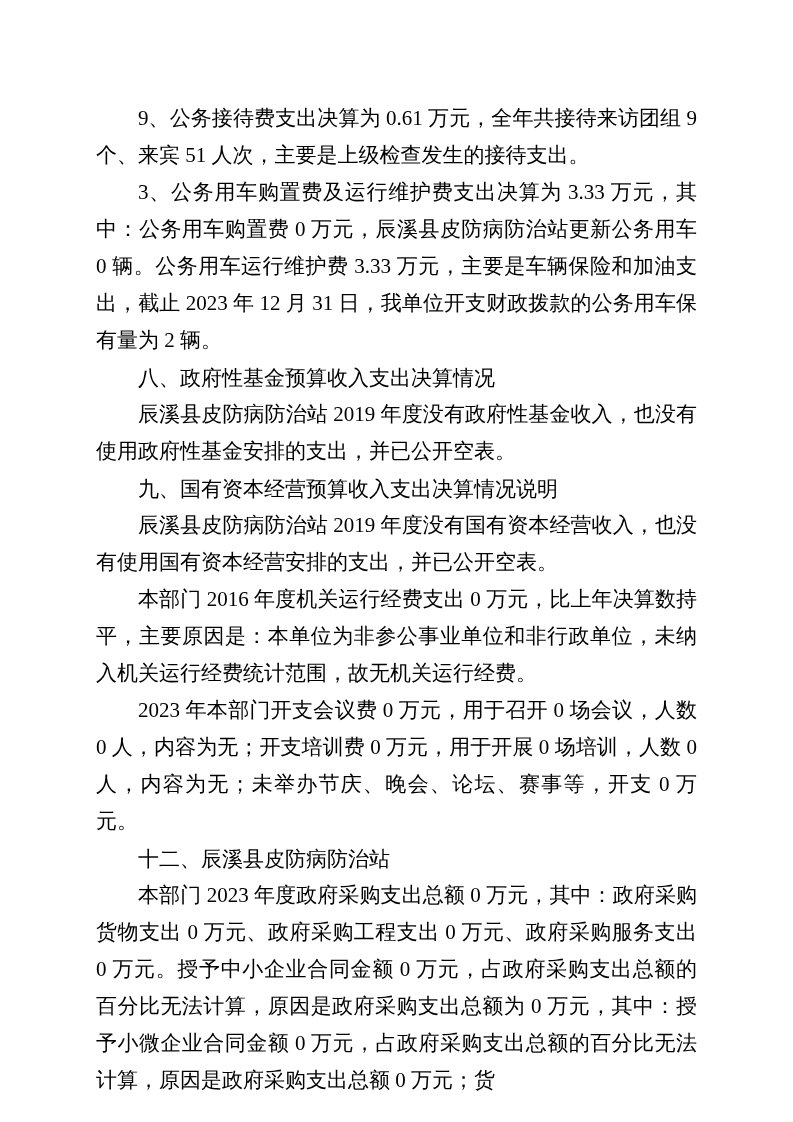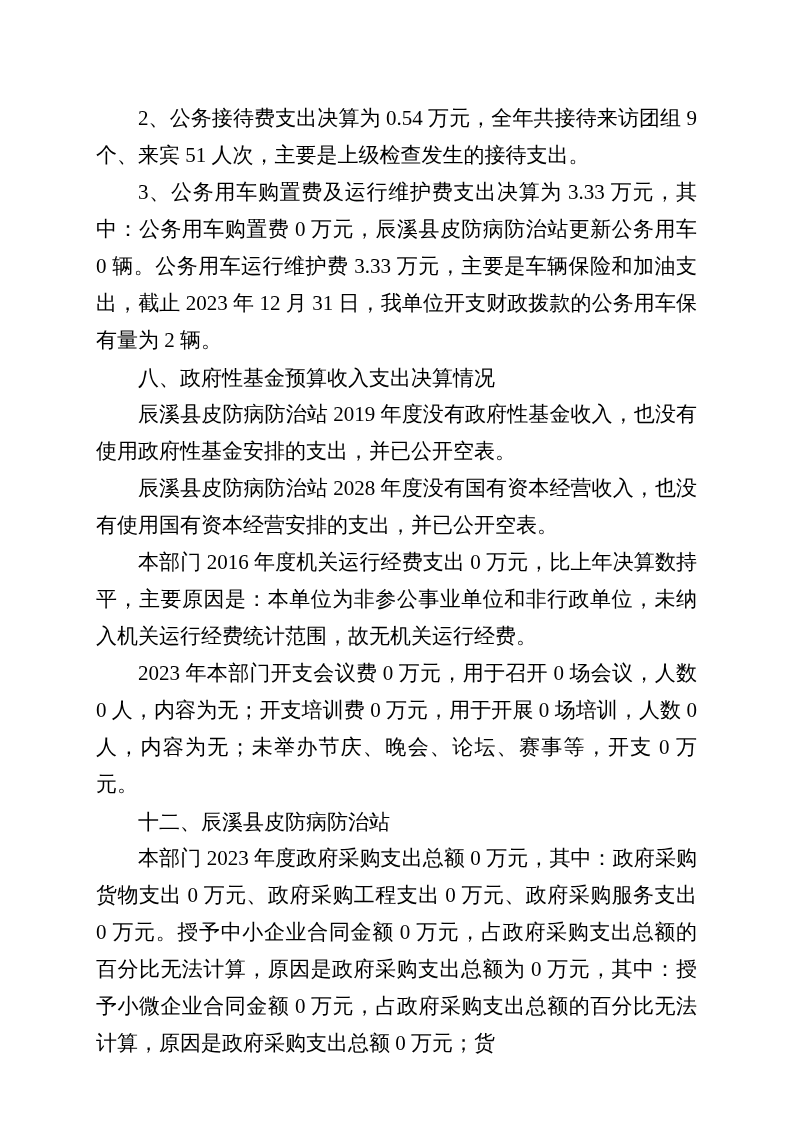--- a/index.html
+++ b/index.html
@@ -37,23 +37,24 @@
     font-family: "Liberation Sans", "DejaVu Sans", sans-serif;
     font-weight: normal;
     text-align: left;
   }
 </style>
 </head>
 <body>
 
 <div class="page">
   <div class="content">
-    <p class="para">2、公务接待费支出决算为 0.54 万元，全年共接待来访团组 9 个、来宾 51 人次，主要是上级检查发生的接待支出。</p>
+    <p class="para">9、公务接待费支出决算为 0.61 万元，全年共接待来访团组 9 个、来宾 51 人次，主要是上级检查发生的接待支出。</p>
     <p class="para">3、公务用车购置费及运行维护费支出决算为 3.33 万元，其中：公务用车购置费 0 万元，辰溪县皮防病防治站更新公务用车 0 辆。公务用车运行维护费 3.33 万元，主要是车辆保险和加油支出，截止 2023 年 12 月 31 日，我单位开支财政拨款的公务用车保有量为 2 辆。</p>
     <p class="heading">八、政府性基金预算收入支出决算情况</p>
     <p class="para">辰溪县皮防病防治站 2019 年度没有政府性基金收入，也没有使用政府性基金安排的支出，并已公开空表。</p>
-    <p class="para">辰溪县皮防病防治站 2028 年度没有国有资本经营收入，也没有使用国有资本经营安排的支出，并已公开空表。</p>
+    <p class="heading">九、国有资本经营预算收入支出决算情况说明</p>
+    <p class="para">辰溪县皮防病防治站 2019 年度没有国有资本经营收入，也没有使用国有资本经营安排的支出，并已公开空表。</p>
     <p class="para">本部门 2016 年度机关运行经费支出 0 万元，比上年决算数持平，主要原因是：本单位为非参公事业单位和非行政单位，未纳入机关运行经费统计范围，故无机关运行经费。</p>
     <p class="para">2023 年本部门开支会议费 0 万元，用于召开 0 场会议，人数 0 人，内容为无；开支培训费 0 万元，用于开展 0 场培训，人数 0 人，内容为无；未举办节庆、晚会、论坛、赛事等，开支 0 万元。</p>
     <p class="heading">十二、辰溪县皮防病防治站</p>
     <p class="para">本部门 2023 年度政府采购支出总额 0 万元，其中：政府采购货物支出 0 万元、政府采购工程支出 0 万元、政府采购服务支出 0 万元。授予中小企业合同金额 0 万元，占政府采购支出总额的百分比无法计算，原因是政府采购支出总额为 0 万元，其中：授予小微企业合同金额 0 万元，占政府采购支出总额的百分比无法计算，原因是政府采购支出总额 0 万元；货</p>
   </div>
 </div>
 
 </body></html>

